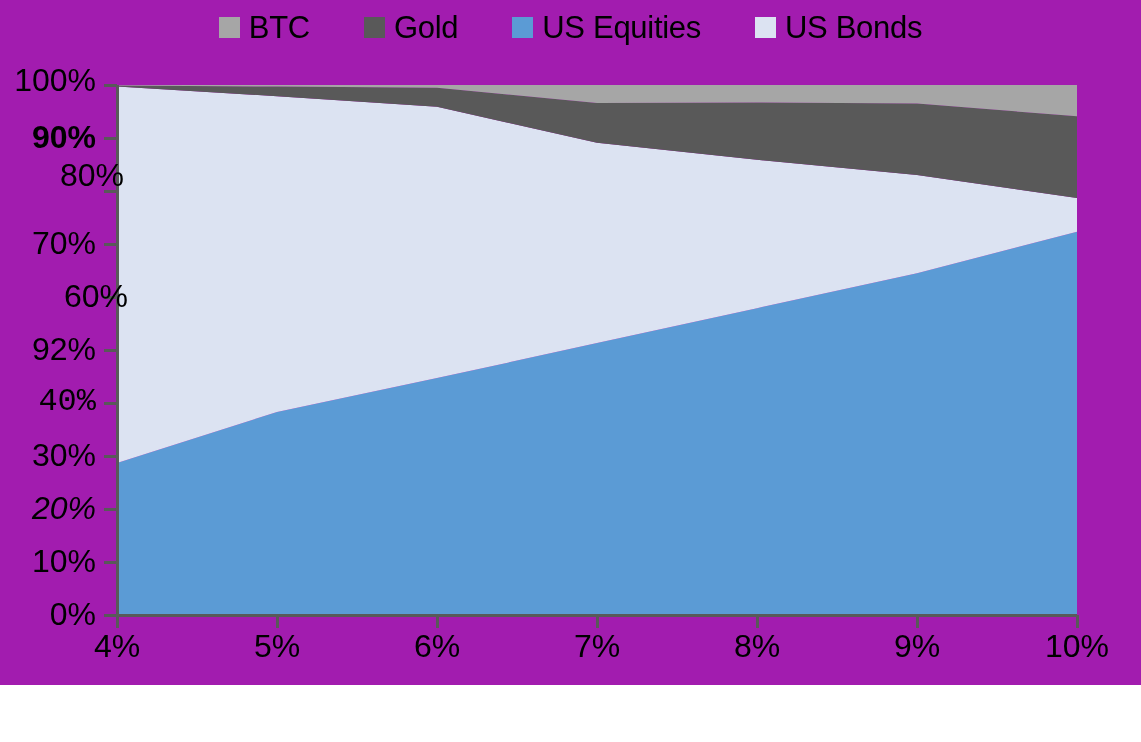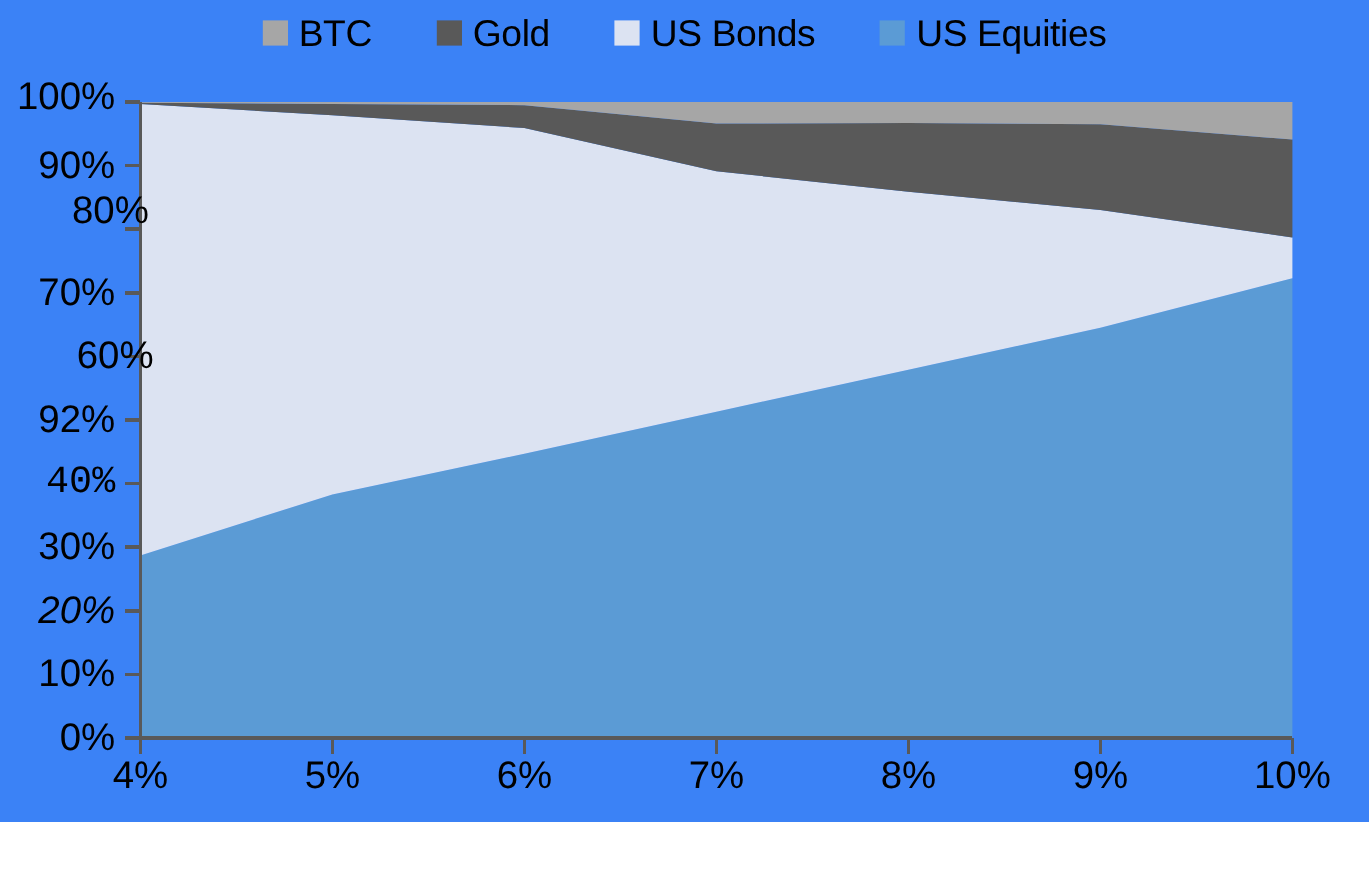--- a/index.html
+++ b/index.html
@@ -12,21 +12,21 @@
     height: 742px;
     font-family: "Liberation Sans", sans-serif;
     color: #000000;
     overflow: hidden;
   }
 
   #chart-root {
     position: relative;
     width: 1141px;
     height: 685px;
-    background: #3b82f6;
+    background: #a21caf;
   }
 
   
   #legend {
     position: absolute;
     left: 0;
     top: 4px;
     width: 1141px;
     height: 46px;
     display: flex;
@@ -126,26 +126,26 @@
   <div id="legend">
     <div class="legend-item">
       <span class="legend-swatch" style="background: rgb(166, 166, 166);"></span>
       <span class="legend-label">BTC</span>
     </div>
     <div class="legend-item">
       <span class="legend-swatch" style="background: rgb(89, 89, 89);"></span>
       <span class="legend-label">Gold</span>
     </div>
     <div class="legend-item">
+      <span class="legend-swatch" style="background: rgb(91, 155, 213);"></span>
+      <span class="legend-label">US Equities</span>
+    </div>
+    <div class="legend-item">
       <span class="legend-swatch" style="background: rgb(220, 227, 242);"></span>
       <span class="legend-label">US Bonds</span>
-    </div>
-    <div class="legend-item">
-      <span class="legend-swatch" style="background: rgb(91, 155, 213);"></span>
-      <span class="legend-label">US Equities</span>
     </div>
   </div>
 
   <div id="plot-wrap">
     <svg id="plot-svg" width="1141" height="742" viewBox="0 0 1141 742">
       <g id="series-group">
           <path d="M117.00,462.89 L277.00,412.01 L437.00,378.09 L597.00,343.11 L757.00,308.13 L917.00,273.15 L1077.00,231.81 L1077.00,615.00 L917.00,615.00 L757.00,615.00 L597.00,615.00 L437.00,615.00 L277.00,615.00 L117.00,615.00 Z" fill="#5B9BD5" stroke="none"></path>
           <path d="M117.00,86.59 L277.00,96.13 L437.00,106.73 L597.00,142.77 L757.00,159.73 L917.00,175.10 L1077.00,197.89 L1077.00,231.81 L917.00,273.15 L757.00,308.13 L597.00,343.11 L437.00,378.09 L277.00,412.01 L117.00,462.89 Z" fill="#DCE3F2" stroke="none"></path>
           <path d="M117.00,85.53 L277.00,86.59 L437.00,87.65 L597.00,103.02 L757.00,102.49 L917.00,103.55 L1077.00,116.27 L1077.00,197.89 L917.00,175.10 L757.00,159.73 L597.00,142.77 L437.00,106.73 L277.00,96.13 L117.00,86.59 Z" fill="#595959" stroke="none"></path>
           <path d="M117.00,85.00 L277.00,85.00 L437.00,85.00 L597.00,85.00 L757.00,85.00 L917.00,85.00 L1077.00,85.00 L1077.00,116.27 L917.00,103.55 L757.00,102.49 L597.00,103.02 L437.00,87.65 L277.00,86.59 L117.00,85.53 Z" fill="#A6A6A6" stroke="none"></path>
@@ -178,21 +178,21 @@
   <div id="y-labels">
       <div class="y-tick-label" style="top: 598px;">0%</div>
       <div class="y-tick-label" style="top: 545px;">10%</div>
       <div class="y-tick-label" style="top: 492px; font-style: italic;">20%</div>
       <div class="y-tick-label" style="top: 439px;">30%</div>
       <div class="y-tick-label" style="top: 386px; font-family: Liberation Mono, monospace;">40%</div>
       <div class="y-tick-label" style="top: 333px;">92%</div>
       <div class="y-tick-label" style="top: 280px; margin-left: 32px;">60%</div>
       <div class="y-tick-label" style="top: 227px;">70%</div>
       <div class="y-tick-label" style="top: 159px; margin-left: 28px;">80%</div>
-      <div class="y-tick-label" style="top: 121px;">90%</div>
+      <div class="y-tick-label" style="top: 121px; font-weight: bold;">90%</div>
       <div class="y-tick-label" style="top: 64px;">100%</div>
     </div>
 
   <div id="x-labels">
       <div class="x-tick-label" style="left: 117px;">4%</div>
       <div class="x-tick-label" style="left: 277px;">5%</div>
       <div class="x-tick-label" style="left: 437px;">6%</div>
       <div class="x-tick-label" style="left: 597px;">7%</div>
       <div class="x-tick-label" style="left: 757px;">8%</div>
       <div class="x-tick-label" style="left: 917px;">9%</div>

